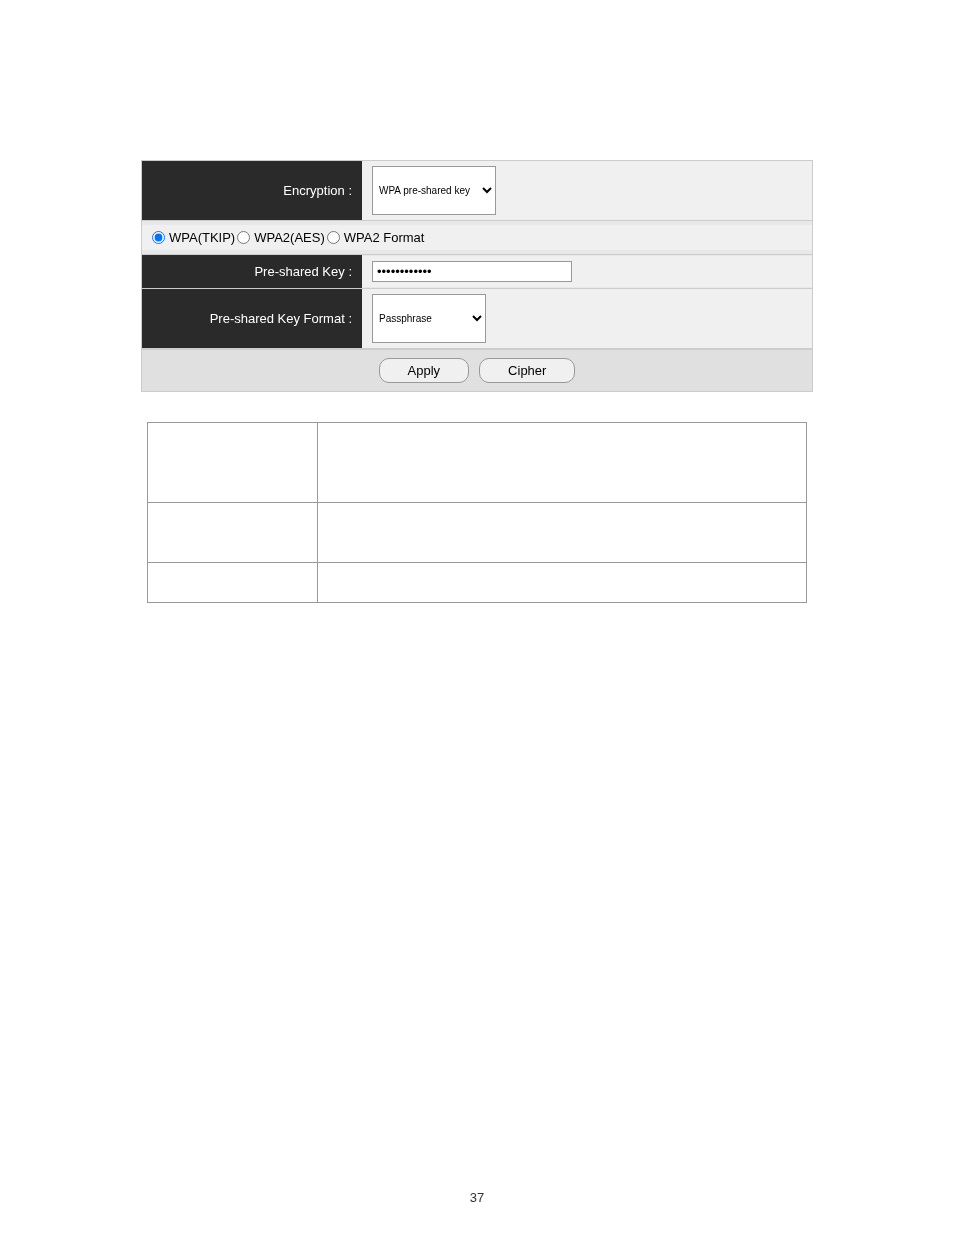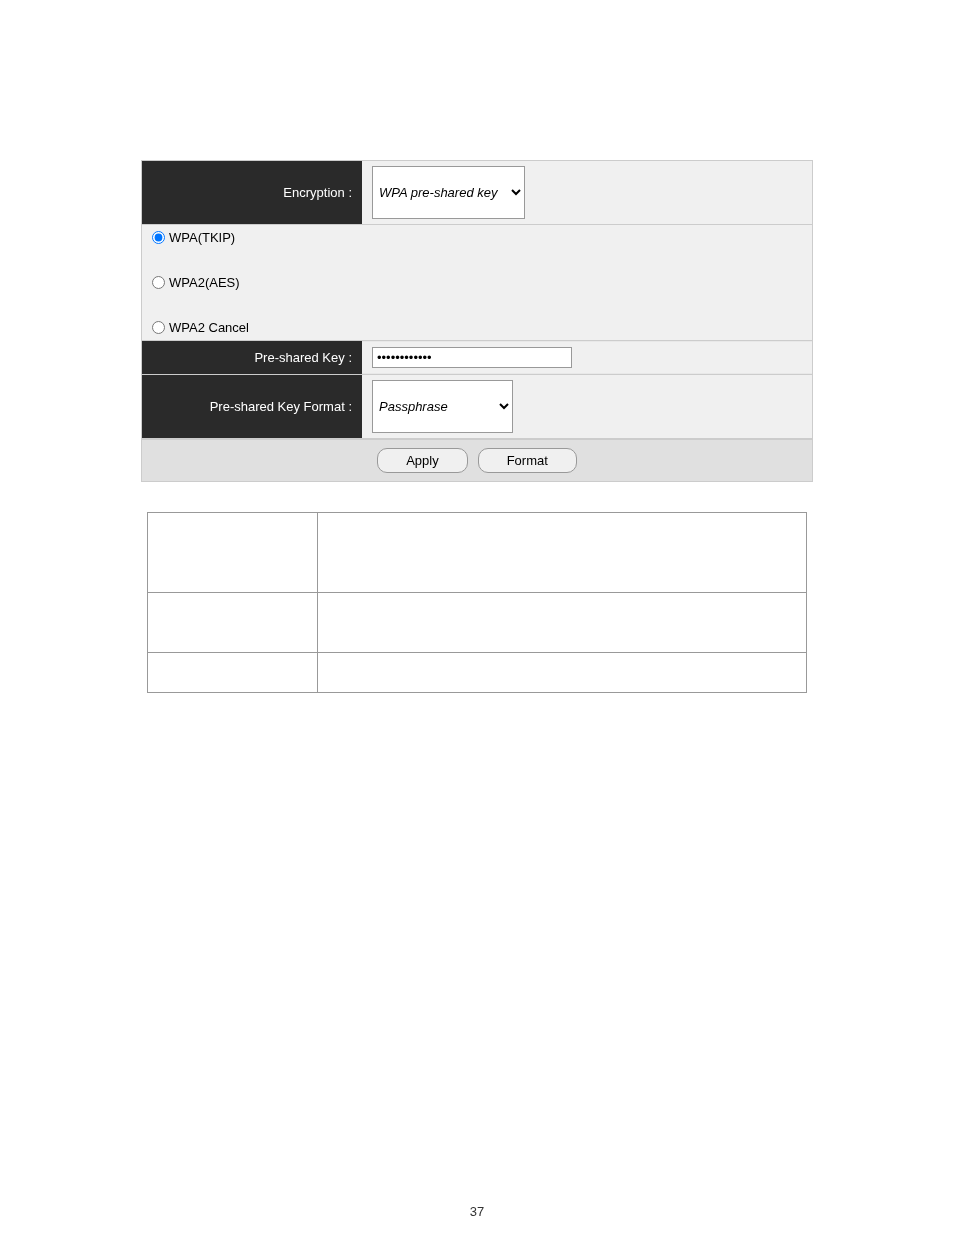--- a/index.html
+++ b/index.html
@@ -56,40 +56,38 @@
     .config-value {
       flex: 1;
       padding: 5px 10px;
       display: flex;
       align-items: center;
       gap: 10px;
       background: #f0f0f0;
     }
 
     .config-value select {
-      font-size: 13px;
+      font-size: 10px;
       padding: 17px 2px;
       border: 1px solid #999;
       background: #fff;
-      font-style: italic;
     }
 
     .config-value input[type="password"] {
       font-size: 13px;
       border: 1px solid #999;
       padding: 2px 4px;
       width: 200px;
       background: #fff;
     }
 
     .radio-group {
       display: flex;
       align-items: flex-start;
-      gap: 30px;
-      flex-direction: column;
+      gap: 2px;
     }
 
     .radio-item {
       display: flex;
       align-items: center;
       gap: 4px;
       font-size: 13px;
     }
 
     .radio-item input[type="radio"] {
@@ -139,21 +137,21 @@
       background: #fff;
     }
 
     .desc-table .def-cell {
       background: #fff;
     }
 
     
     .page-number {
       position: absolute;
-      bottom: 16px;
+      bottom: 30px;
       left: 50%;
       transform: translateX(-50%);
       font-size: 13px;
       color: #333;
     }
   </style>
 </head>
 <body>
 
 <div class="page-wrapper">
@@ -178,21 +176,21 @@
           <label class="radio-item">
             <input type="radio" name="wpa_cipher" value="wpa_tkip" checked="" style="">
             <span>WPA(TKIP)</span>
           </label>
           <label class="radio-item">
             <input type="radio" name="wpa_cipher" value="wpa2_aes" style="">
             <span>WPA2(AES)</span>
           </label>
           <label class="radio-item">
             <input type="radio" name="wpa_cipher" value="wpa2_mixed" style="">
-            <span>WPA2 Cancel</span>
+            <span>WPA2 Format</span>
           </label>
         </div>
       </div>
     </div>
 
     <div class="config-row">
       <div class="config-label">Pre-shared Key :</div>
       <div class="config-value">
         <input type="password" value="••••••••••••" style="">
       </div>
@@ -203,21 +201,21 @@
       <div class="config-value">
         <select>
           <option>Passphrase</option>
           <option>Hex (64 characters)</option>
         </select>
       </div>
     </div>
 
     <div class="button-row">
       <button class="btn">Apply</button>
-      <button class="btn">Format</button>
+      <button class="btn">Cipher</button>
     </div>
 
   </div>
 
   <table class="desc-table">
     <tbody>
       <tr>
         <td class="term-cell" style="height: 80px;"></td>
         <td class="def-cell"></td>
       </tr>

